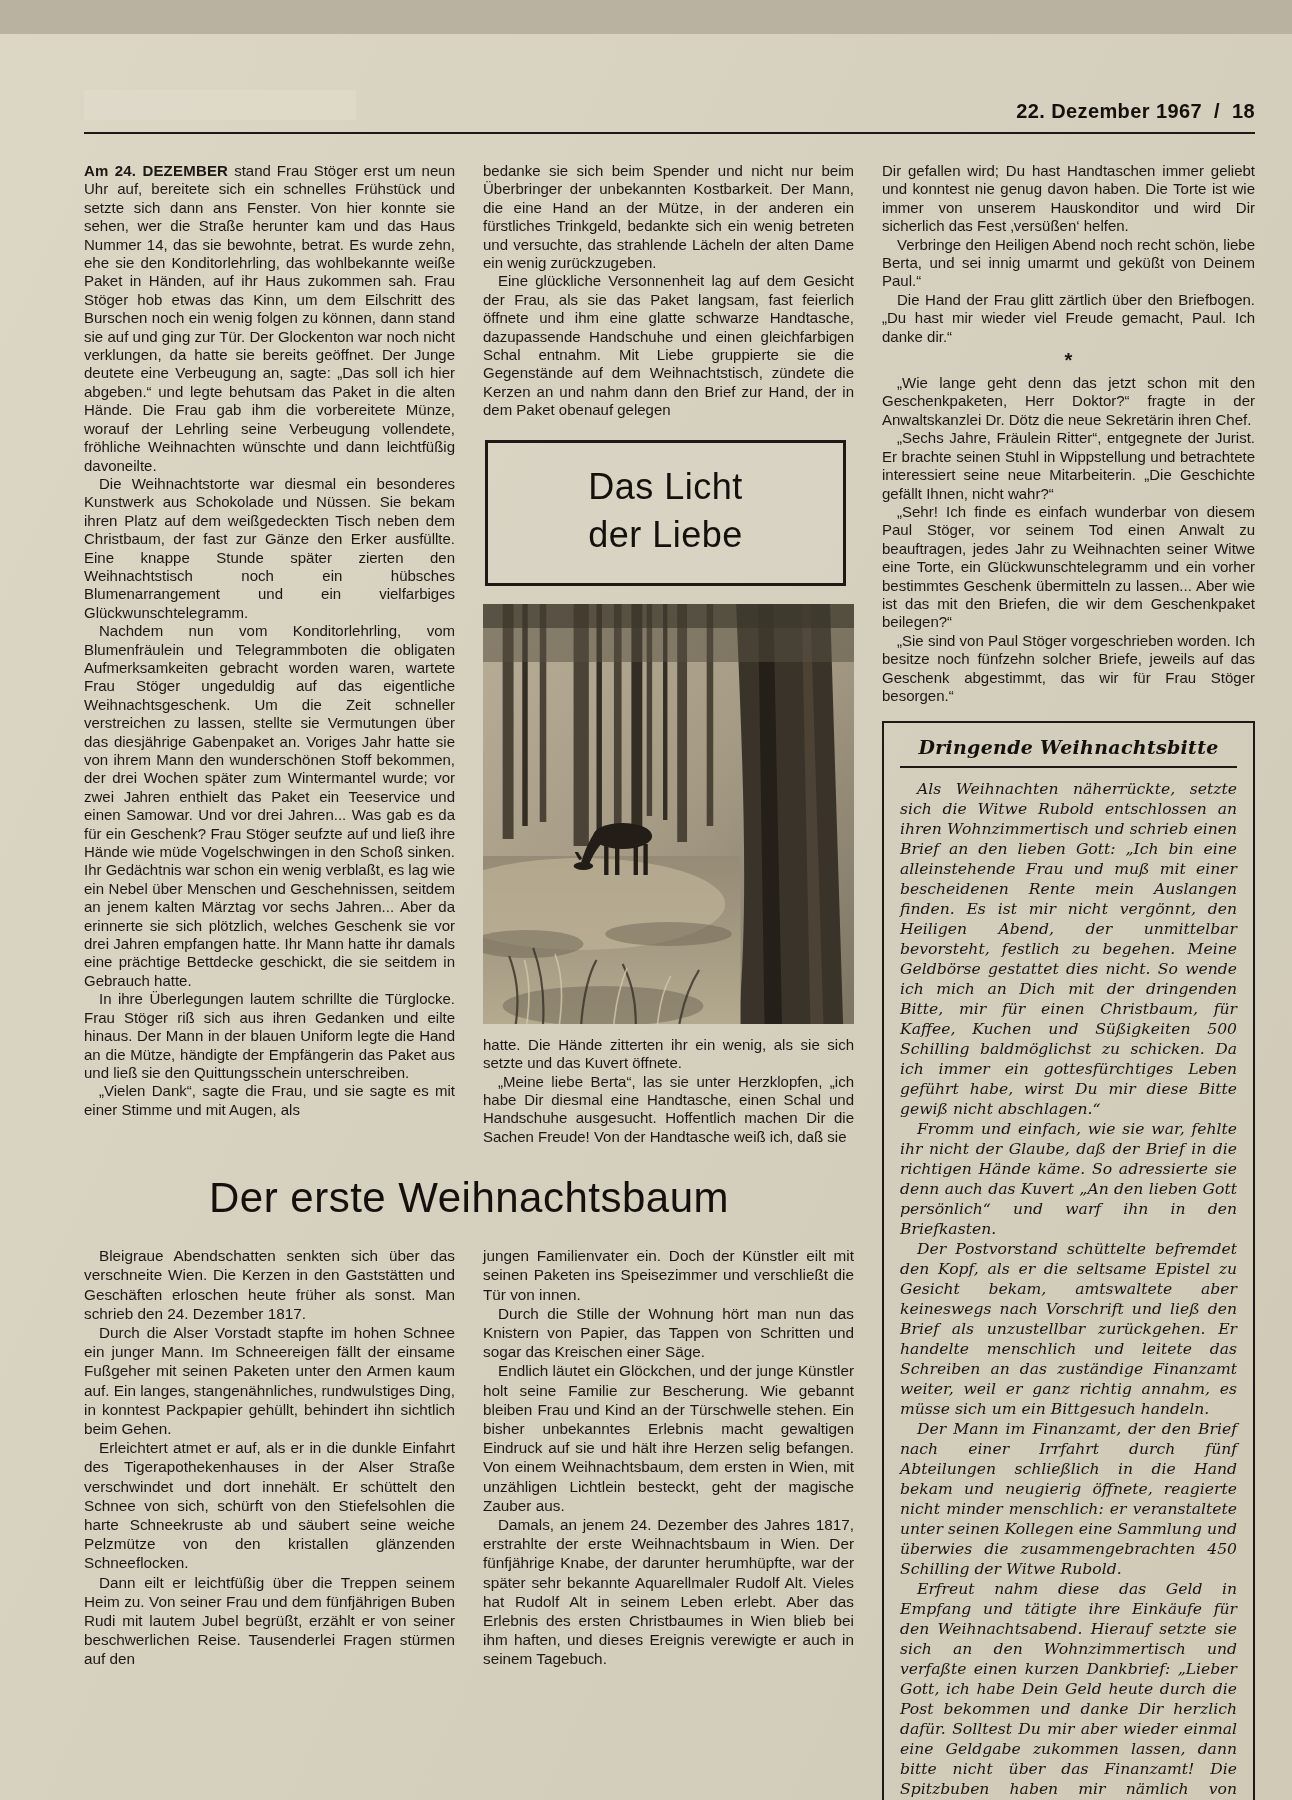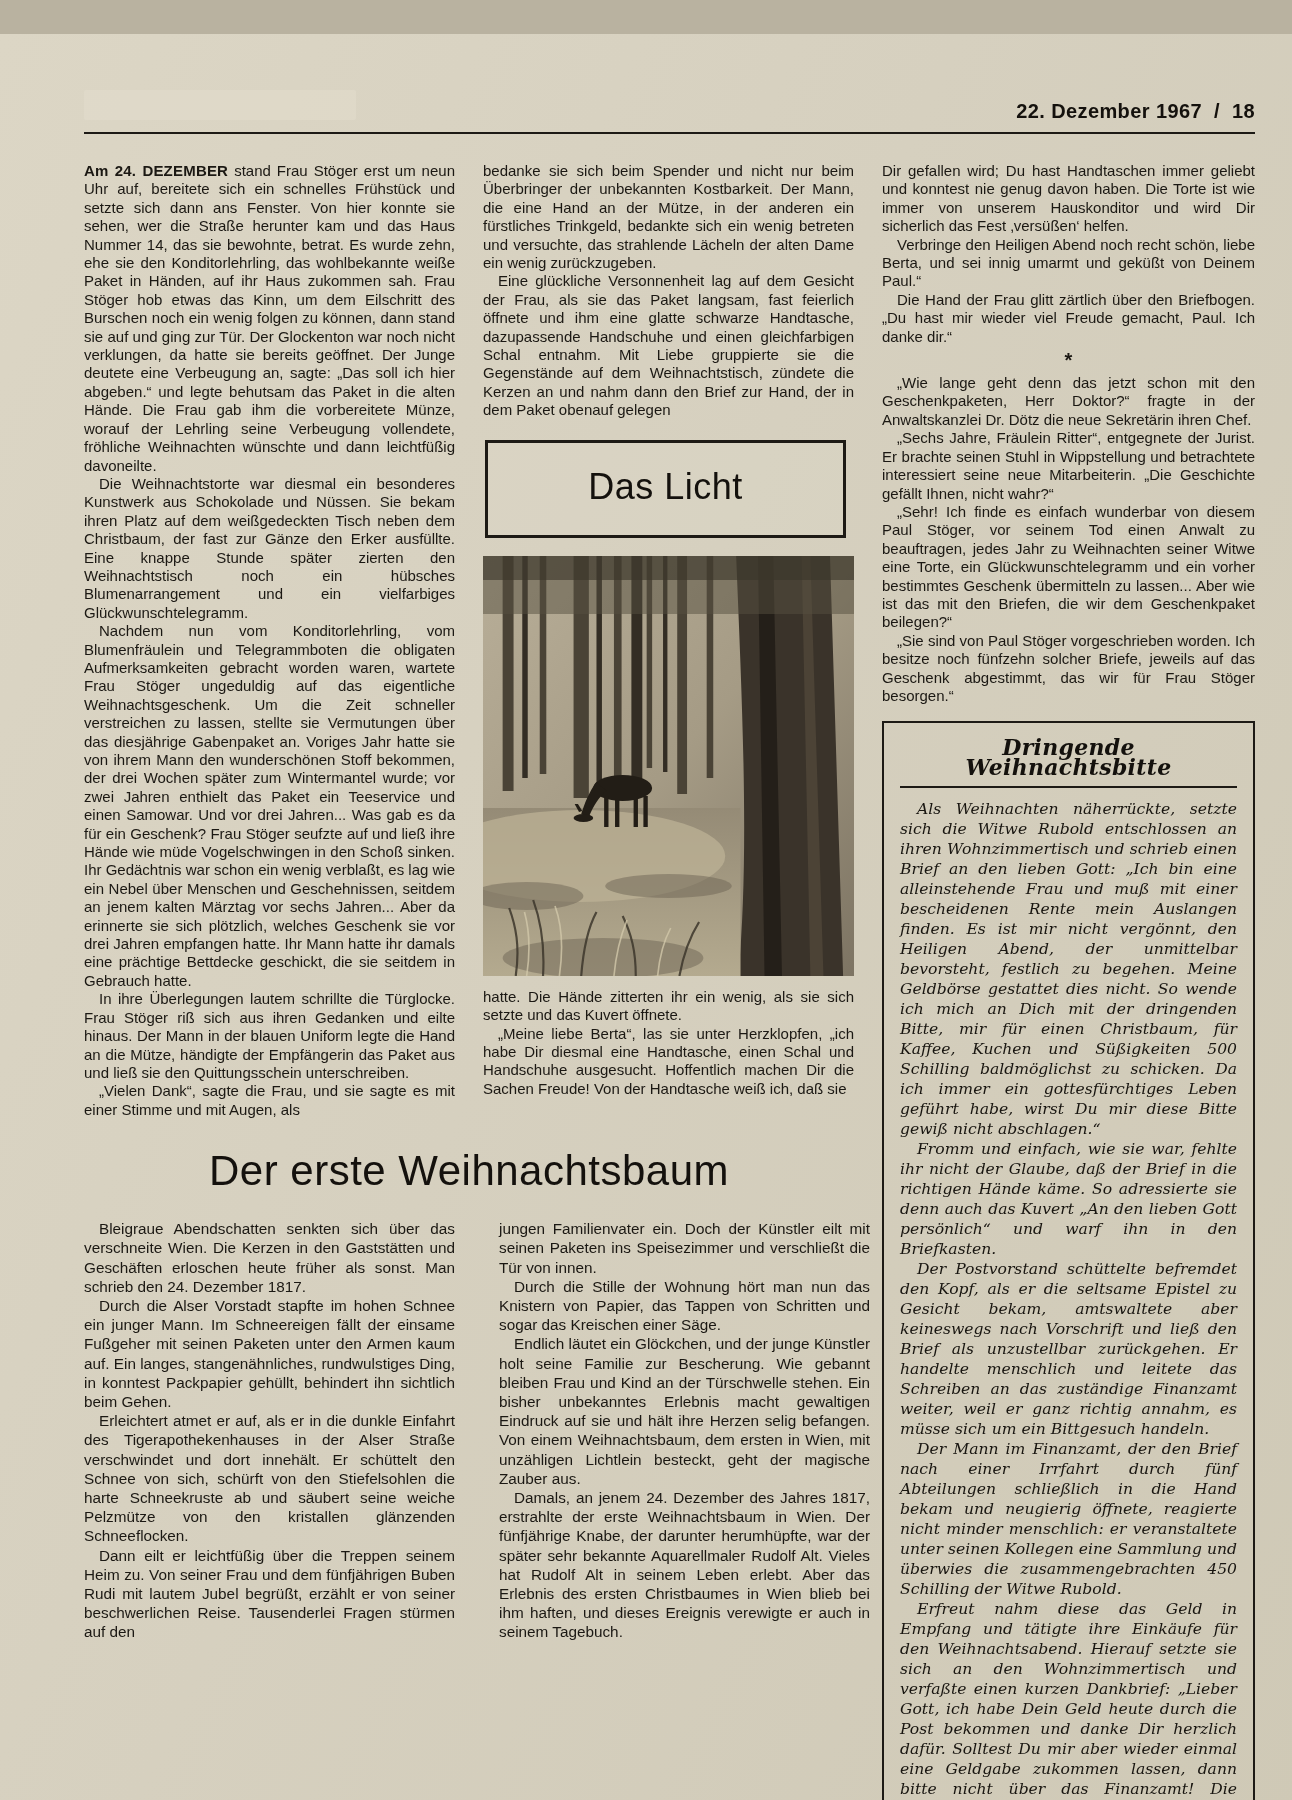--- a/index.html
+++ b/index.html
@@ -42,30 +42,30 @@
   .star-sep { text-align:center; font-size:20px; font-weight:bold; line-height:24px; margin:2px 0; text-indent:0; }
   .prayer-box {
     border:2.5px solid #1d1a15; margin-top:16px; padding:12px 16px 14px;
     min-height:1055px;
     font-family:"DejaVu Serif",serif; font-style:italic;
     font-size:15.6px; line-height:20px; text-align:justify; color:#181510;
   }
   .prayer-box p { margin:0; }
   .prayer-box p.ind { text-indent:17px; }
   .prayer-title {
-    font-size:22px; font-weight:bold; font-style:italic; text-align:center;
+    font-size:19px; font-weight:bold; font-style:italic; text-align:center;
     letter-spacing:.3px; padding:2px 0 9px; margin-bottom:11px;
     border-bottom:2px solid #1d1a15; color:#14110d;
   }
   .story2 { margin-top:28px; }
   .story2-headline {
     font-size:42px; font-weight:400; letter-spacing:.5px; text-align:center;
     color:#14110d; margin:0 0 24px;
   }
-  .story2-cols { display:flex; gap:44px; }
+  .story2-cols { display:flex; gap:28px; }
   .story2-cols .col { font-size:15.3px; line-height:19.2px; }
 </style>
 </head>
 <body>
 
 <div class="page">
 
   <div class="artifact"></div>
 
   <header class="masthead">
@@ -88,20 +88,21 @@
           <p class="ind">In ihre Überlegungen lautem schrillte die Türglocke. Frau Stöger riß sich aus ihren Gedanken und eilte hinaus. Der Mann in der blauen Uniform legte die Hand an die Mütze, händigte der Empfängerin das Paket aus und ließ sie den Quittungsschein unterschreiben.</p>
           <p class="ind">„Vielen Dank“, sagte die Frau, und sie sagte es mit einer Stimme und mit Augen, als</p>
         </div>
 
         <div class="col">
           <p>bedanke sie sich beim Spender und nicht nur beim Überbringer der unbekannten Kostbarkeit. Der Mann, die eine Hand an der Mütze, in der anderen ein fürstliches Trinkgeld, bedankte sich ein wenig betreten und versuchte, das strahlende Lächeln der alten Dame ein wenig zurückzugeben.</p>
           <p class="ind">Eine glückliche Versonnenheit lag auf dem Gesicht der Frau, als sie das Paket langsam, fast feierlich öffnete und ihm eine glatte schwarze Handtasche, dazupassende Handschuhe und einen gleichfarbigen Schal entnahm. Mit Liebe gruppierte sie die Gegenstände auf dem Weihnachtstisch, zündete die Kerzen an und nahm dann den Brief zur Hand, der in dem Paket obenauf gelegen</p>
 
           <div class="title-box">
             <div>Das Licht</div>
+            <div>der Liebe</div>
           </div>
 
           <svg class="photo" viewBox="0 0 340 420" preserveAspectRatio="none" role="img">
             <defs>
               <linearGradient id="bgGrad" x1="0" y1="0" x2="1" y2="1">
                 <stop offset="0" stop-color="#b8ae98"></stop>
                 <stop offset="0.5" stop-color="#a59b85"></stop>
                 <stop offset="1" stop-color="#7d7463"></stop>
               </linearGradient>
               <linearGradient id="groundGrad" x1="0" y1="0" x2="0" y2="1">

